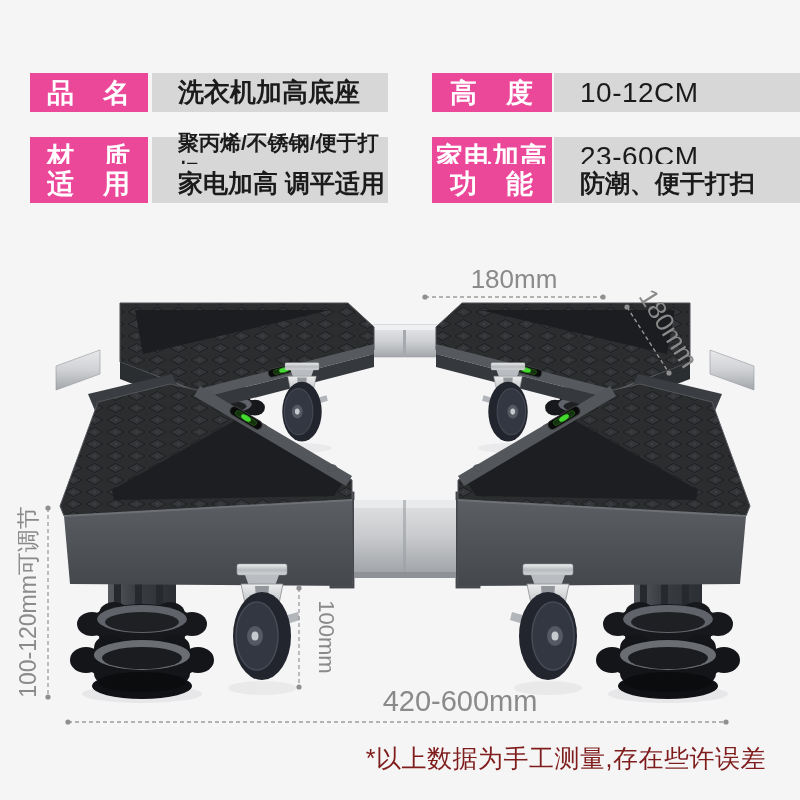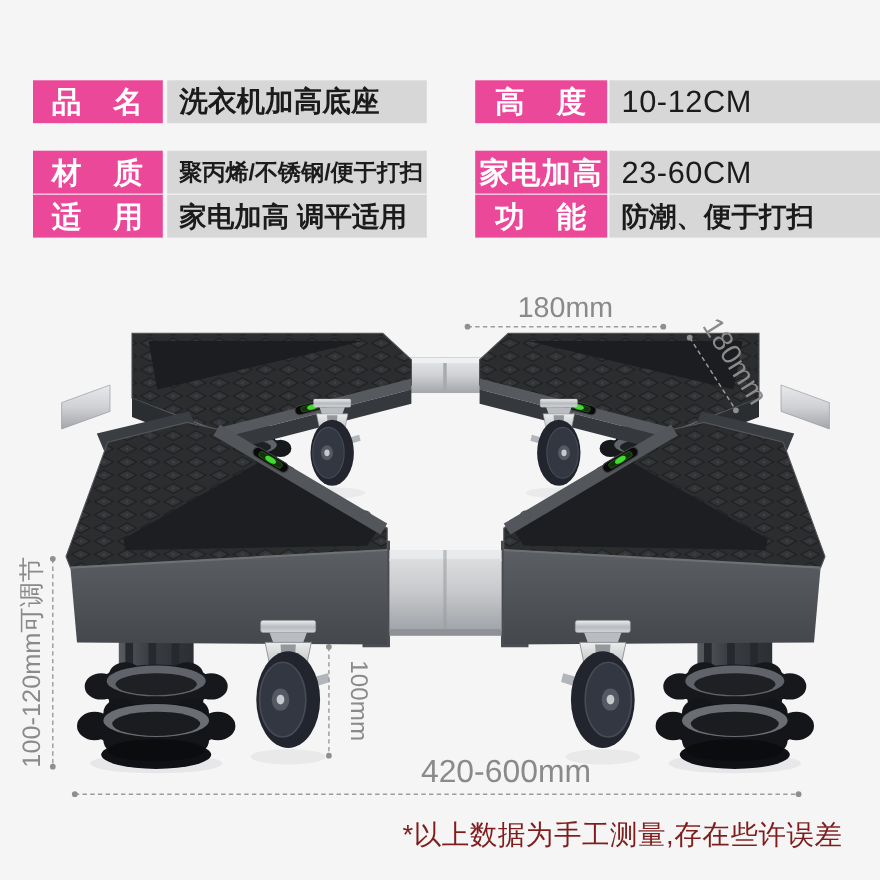--- a/index.html
+++ b/index.html
@@ -3,27 +3,27 @@
 <meta charset="utf-8">
 <style>
   html,body{margin:0;padding:0;background:#e9e9eb;}
   .stage{position:relative;width:800px;height:800px;margin:0 auto;background:#f5f5f6;
          overflow:hidden;font-family:"Liberation Sans",sans-serif;}
   
   .spec-label{position:absolute;height:39px;background:#ec4899;color:#ffffff;
               display:flex;align-items:center;justify-content:center;
               font-weight:700;font-size:27px;letter-spacing:1px;}
   .spec-value{position:absolute;height:39px;background:#d7d7d8;color:#1b1b1b;
-              display:flex;align-items:center;padding-left:11px;box-sizing:border-box;
+              display:flex;align-items:center;padding-left:26px;box-sizing:border-box;
               font-weight:600;font-size:26px;}
   .col-l .spec-label{left:30px;width:118px;}
   .col-l .spec-value{left:152px;width:236px;}
   .col-r .spec-label{left:432px;width:120px;}
   .col-r .spec-value{left:554px;width:268px;}
-  .r0{top:73px;} .r1{top:125px;margin-top:12px;} .r2{top:177px;text-align:center;}
+  .r0{top:73px;} .r1{top:125px;margin-top:12px;} .r2{top:164px;text-align:center;}
   .fs21{font-size:21px;}
   .fs25{font-size:25px;}
   .num{font-size:28px;font-weight:500;letter-spacing:.5px;}
   
   .product-svg{position:absolute;left:0;top:270px;width:800px;height:480px;}
   .dim-text{fill:#8a8a8a;font-family:"Liberation Sans",sans-serif;}
   
   .note{position:absolute;right:34px;top:742px;font-size:25px;font-weight:500;
         color:#7f1d1d;letter-spacing:.5px;}
 </style>

